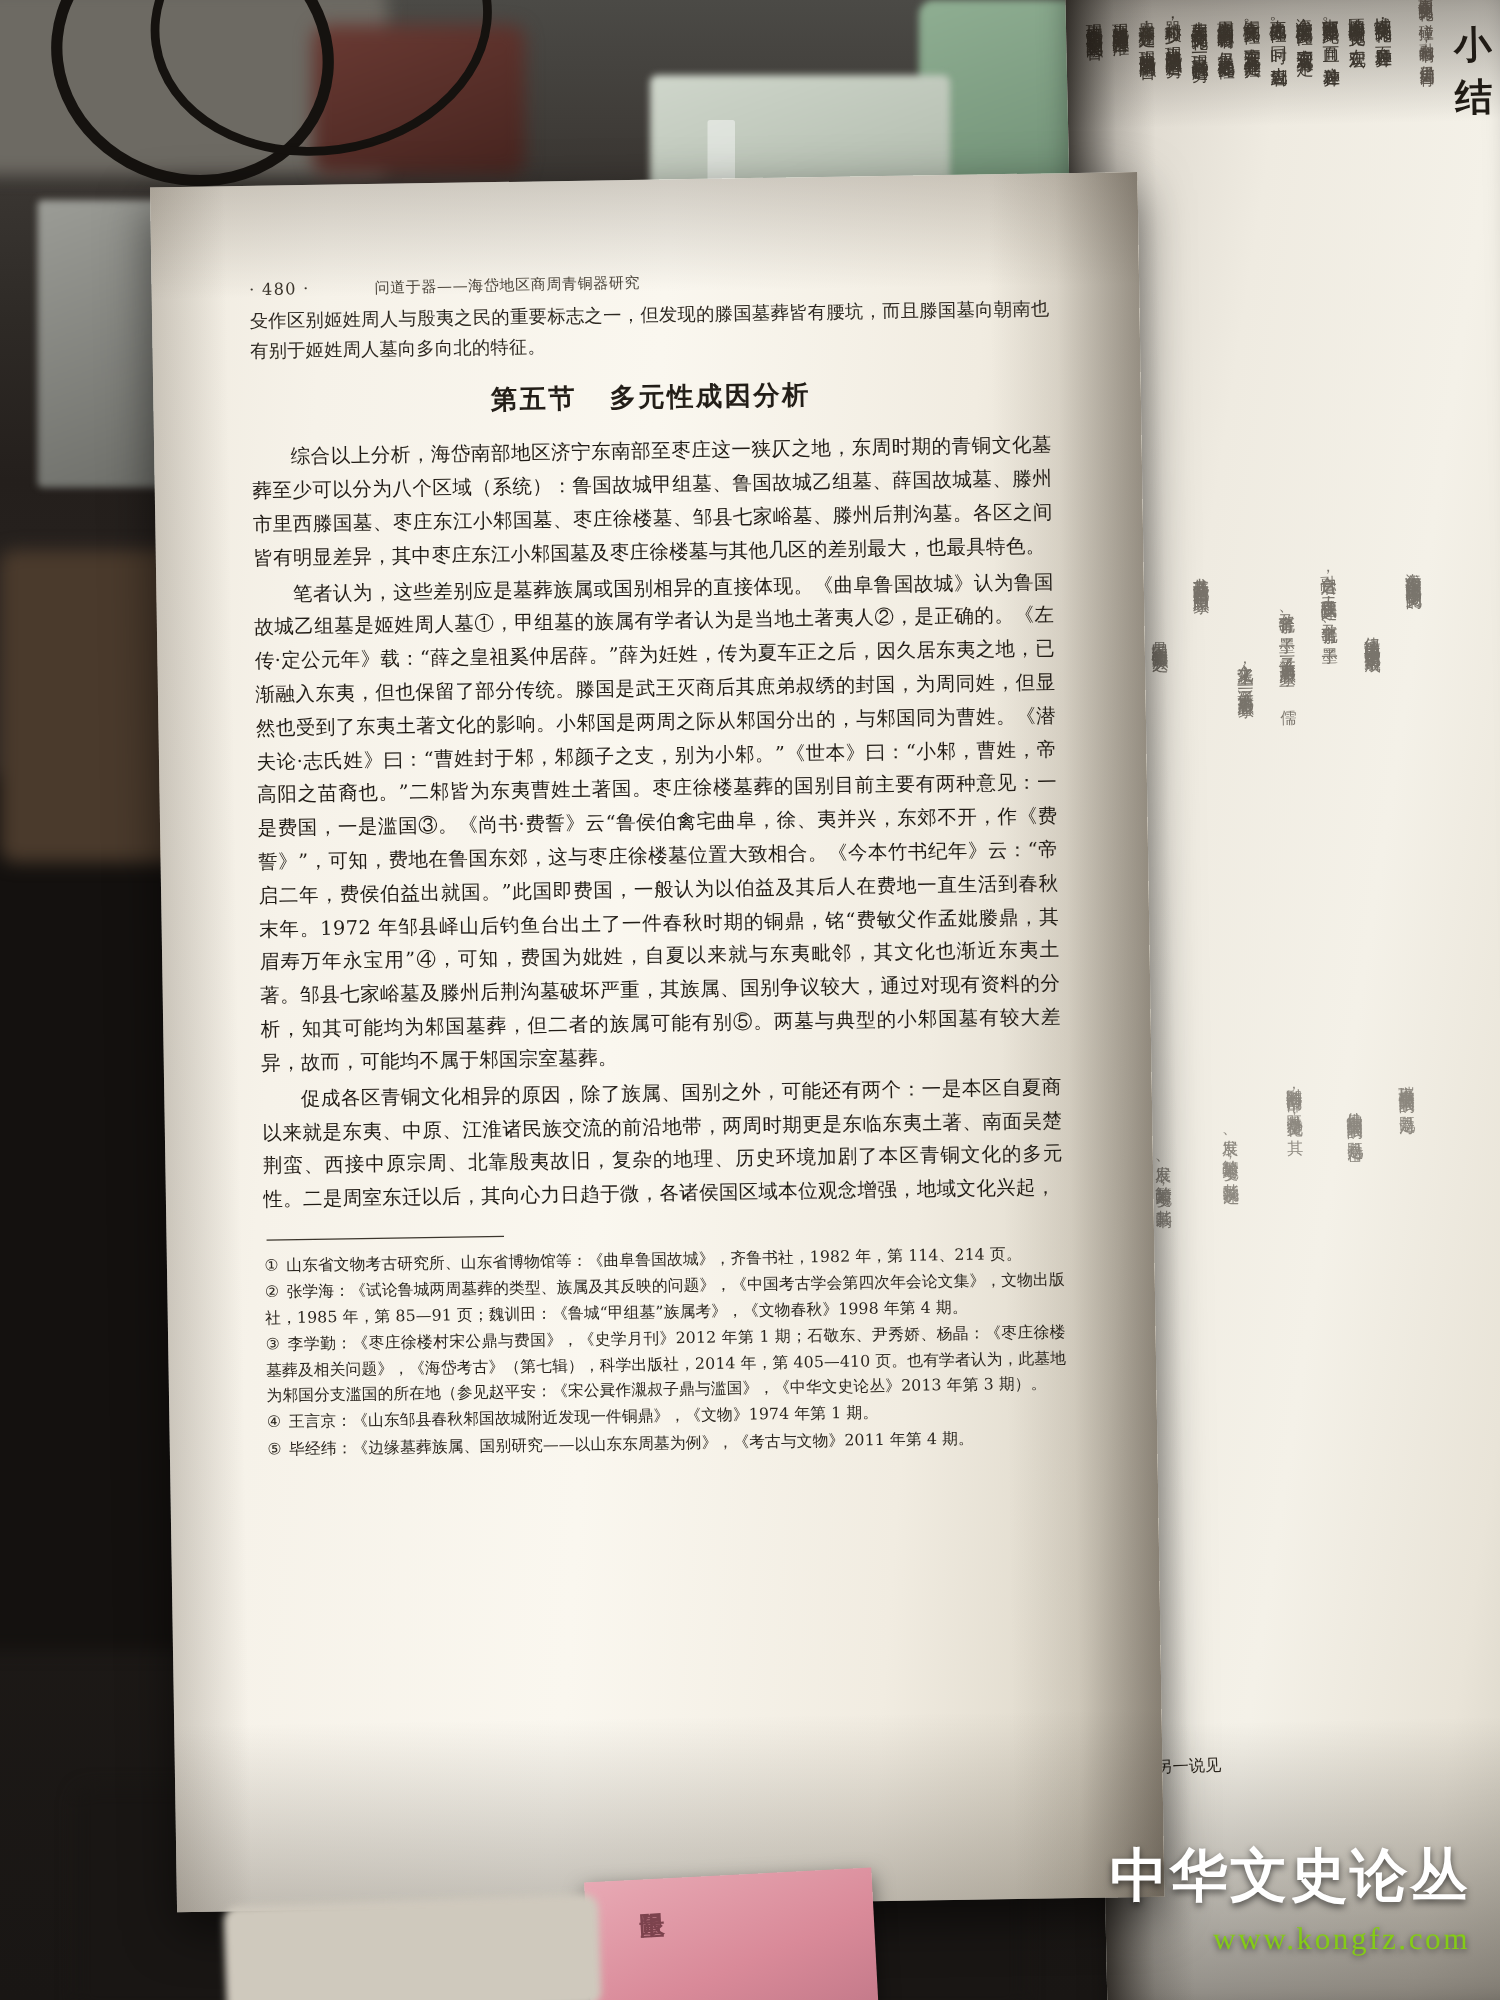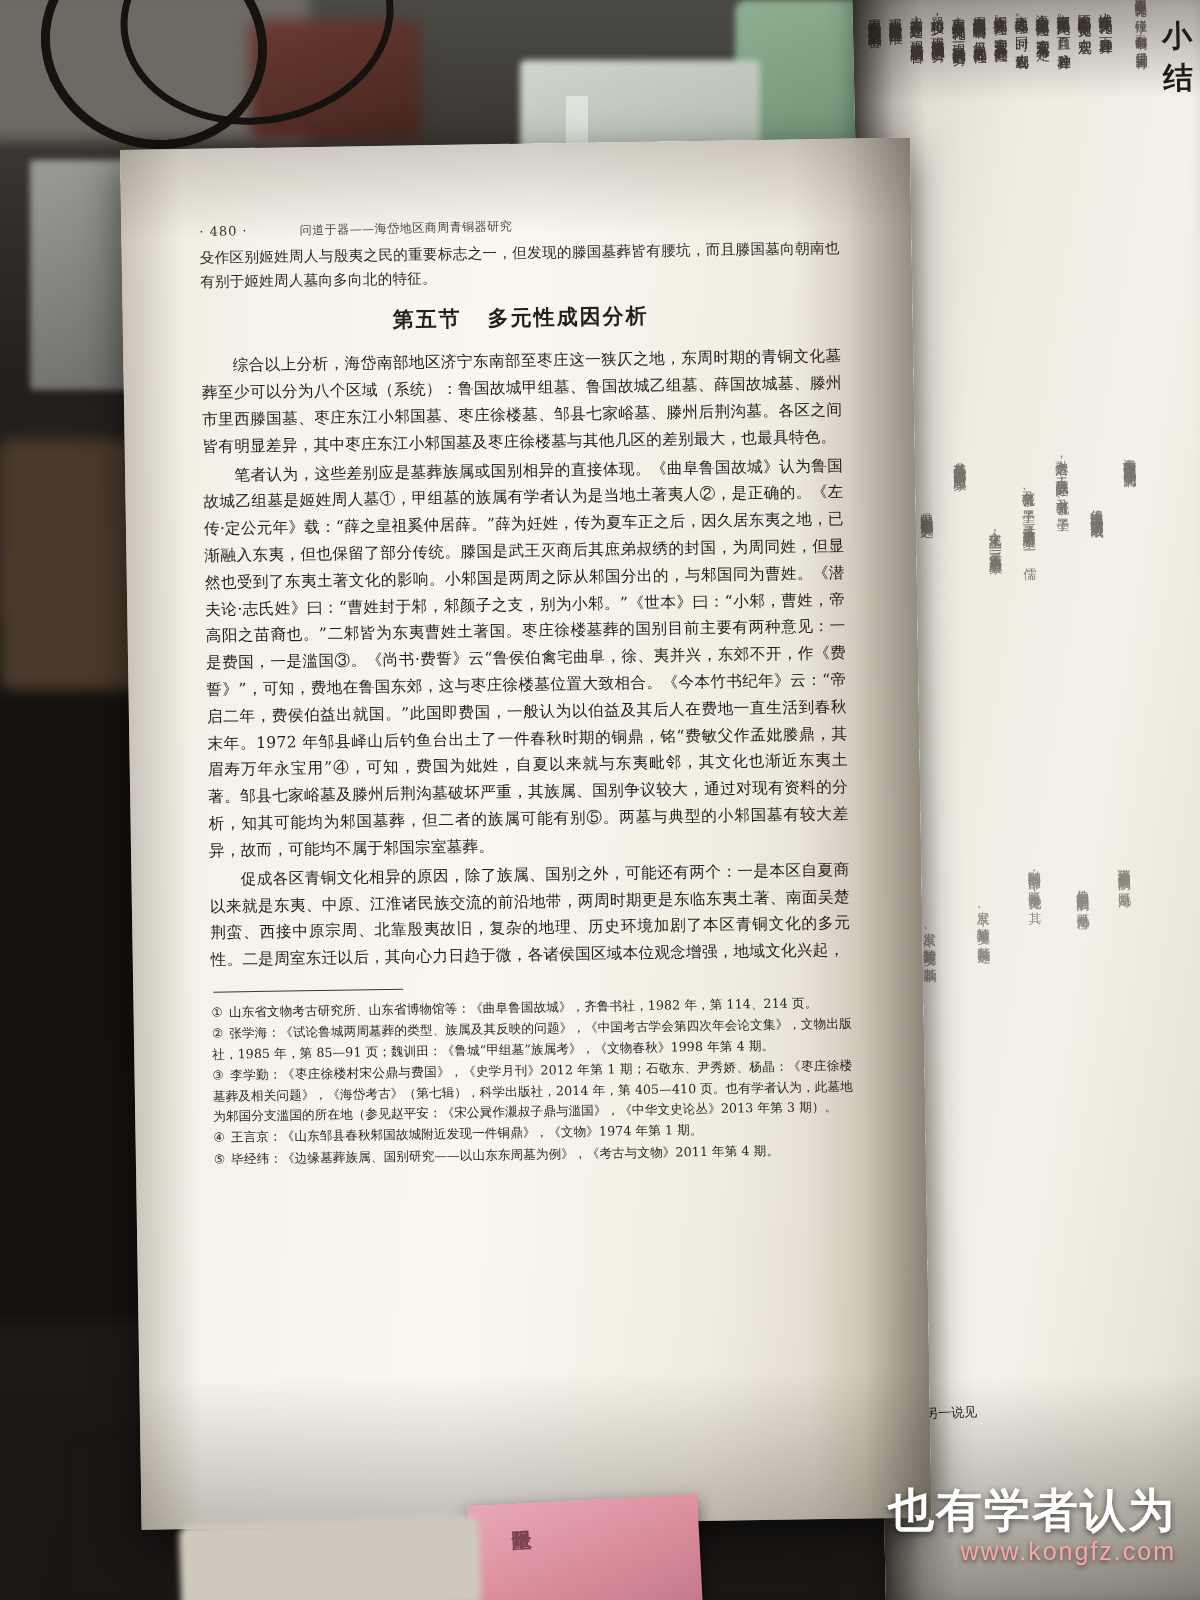--- a/index.html
+++ b/index.html
@@ -216,26 +216,26 @@
   .wm-main {
     font-family: "DejaVu Serif", serif;
     font-weight: bold;
     font-size: 46px;
     color: #ffffff;
     letter-spacing: 2px;
     text-shadow: 0 2px 6px rgba(0,0,0,0.6);
     line-height: 1.05;
   }
   .wm-sub {
-    font-family: Liberation Sans, sans-serif;
+    font-family: Liberation Serif, serif;
     font-size: 25px;
-    color: #fca5a5;
+    color: #84cc16;
     letter-spacing: 2px;
     text-shadow: 0 2px 5px rgba(0,0,0,0.6);
-    margin-top: 3px;
+    margin-top: 14px;
   }
 
   
   .cable {
     position: absolute;
     border-radius: 50%;
     border: 9px solid #15120f;
     background: transparent;
   }
   .pinkcard {
@@ -359,17 +359,17 @@
     <div class="botfade"></div>
     <div class="gutter"></div>
   </div>
 
   <div class="pinkcard" style="left:470px; top:1500px; width:230px; height:110px; transform:rotate(-3deg);">
     <div class="pctext" style="left:40px; top:12px;">限量</div>
   </div>
   <div class="blob soft" style="left:180px; top:1520px; width:300px; height:90px; background:#cfc9bd; transform:rotate(-2deg);"></div>
 
   <div class="wm">
-    <div class="wm-main">也有学者认为</div>
+    <div class="wm-main">中华文史论丛</div>
     <div class="wm-sub">www.kongfz.com</div>
   </div>
 
 </div>
 
 </body></html>

